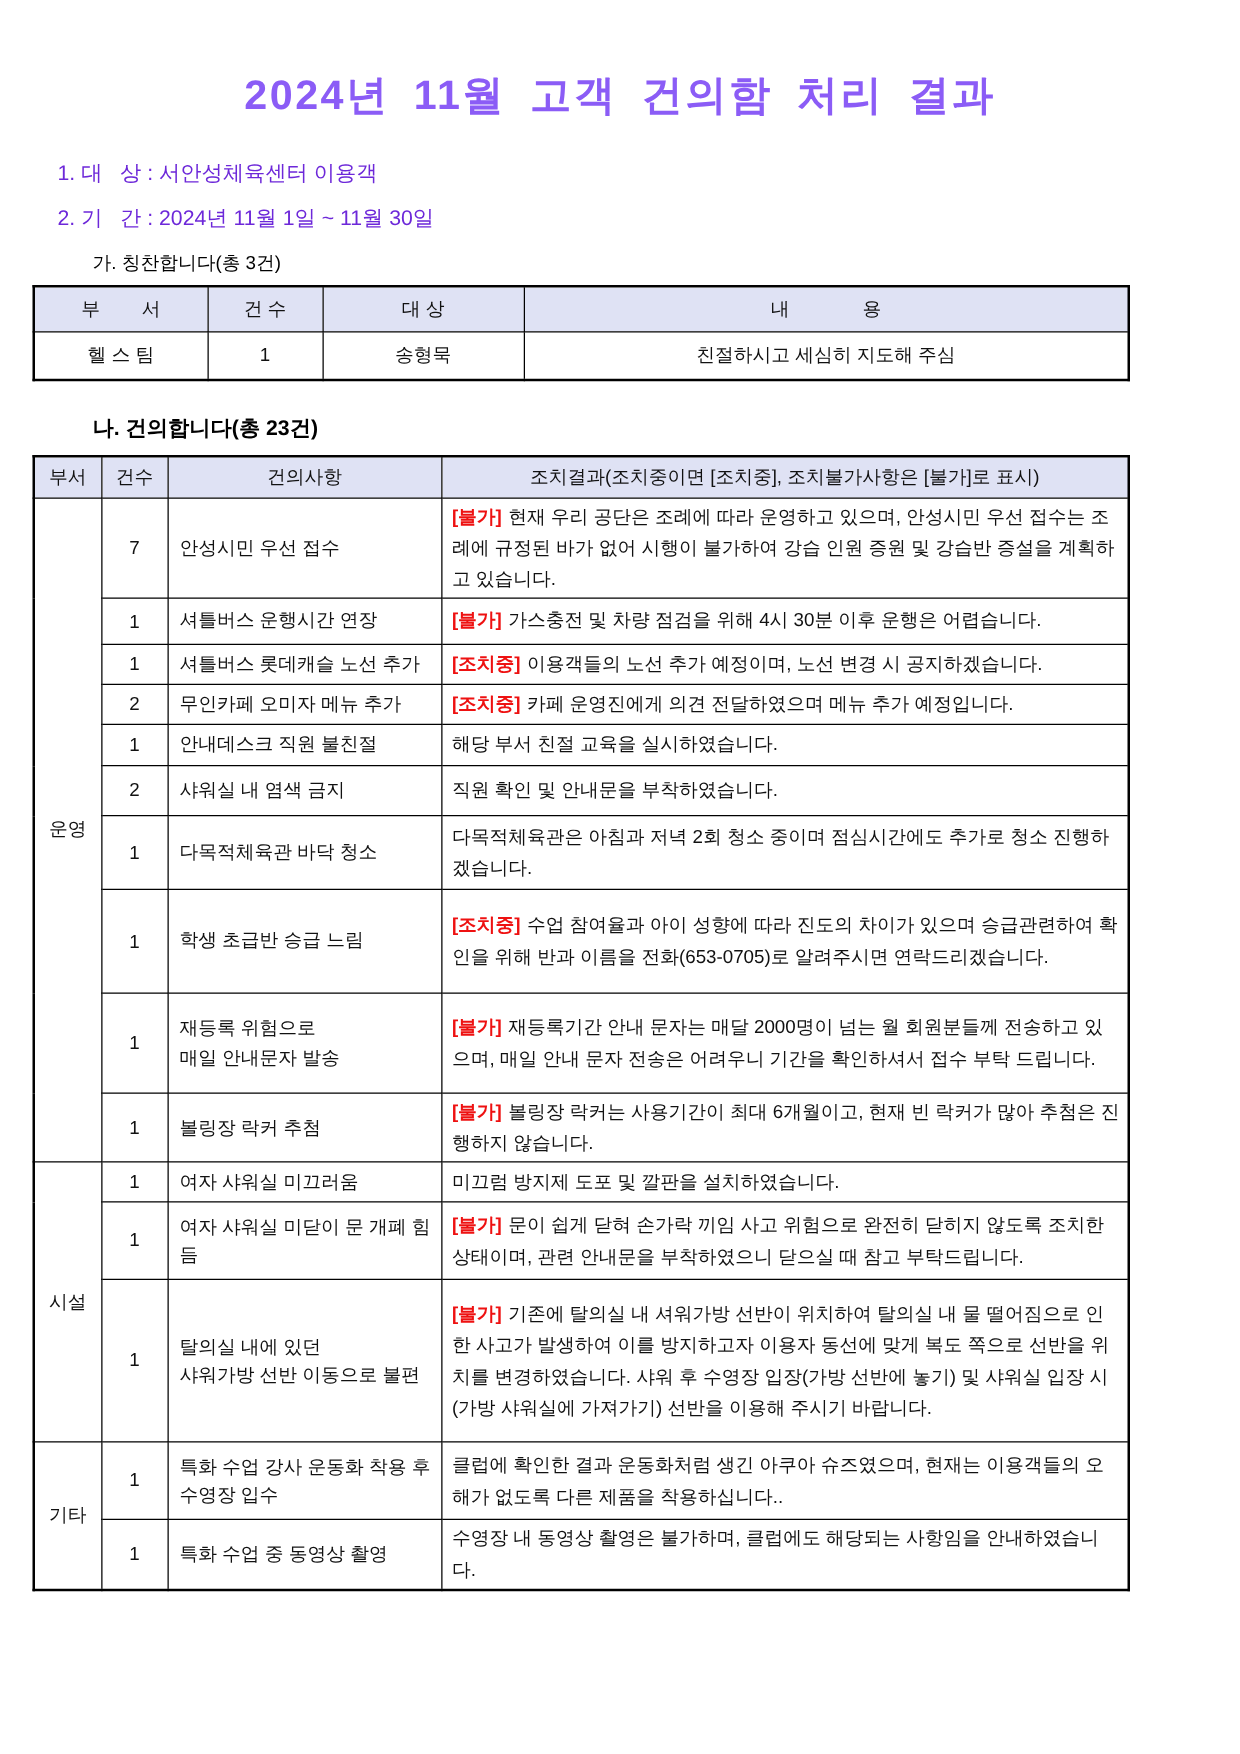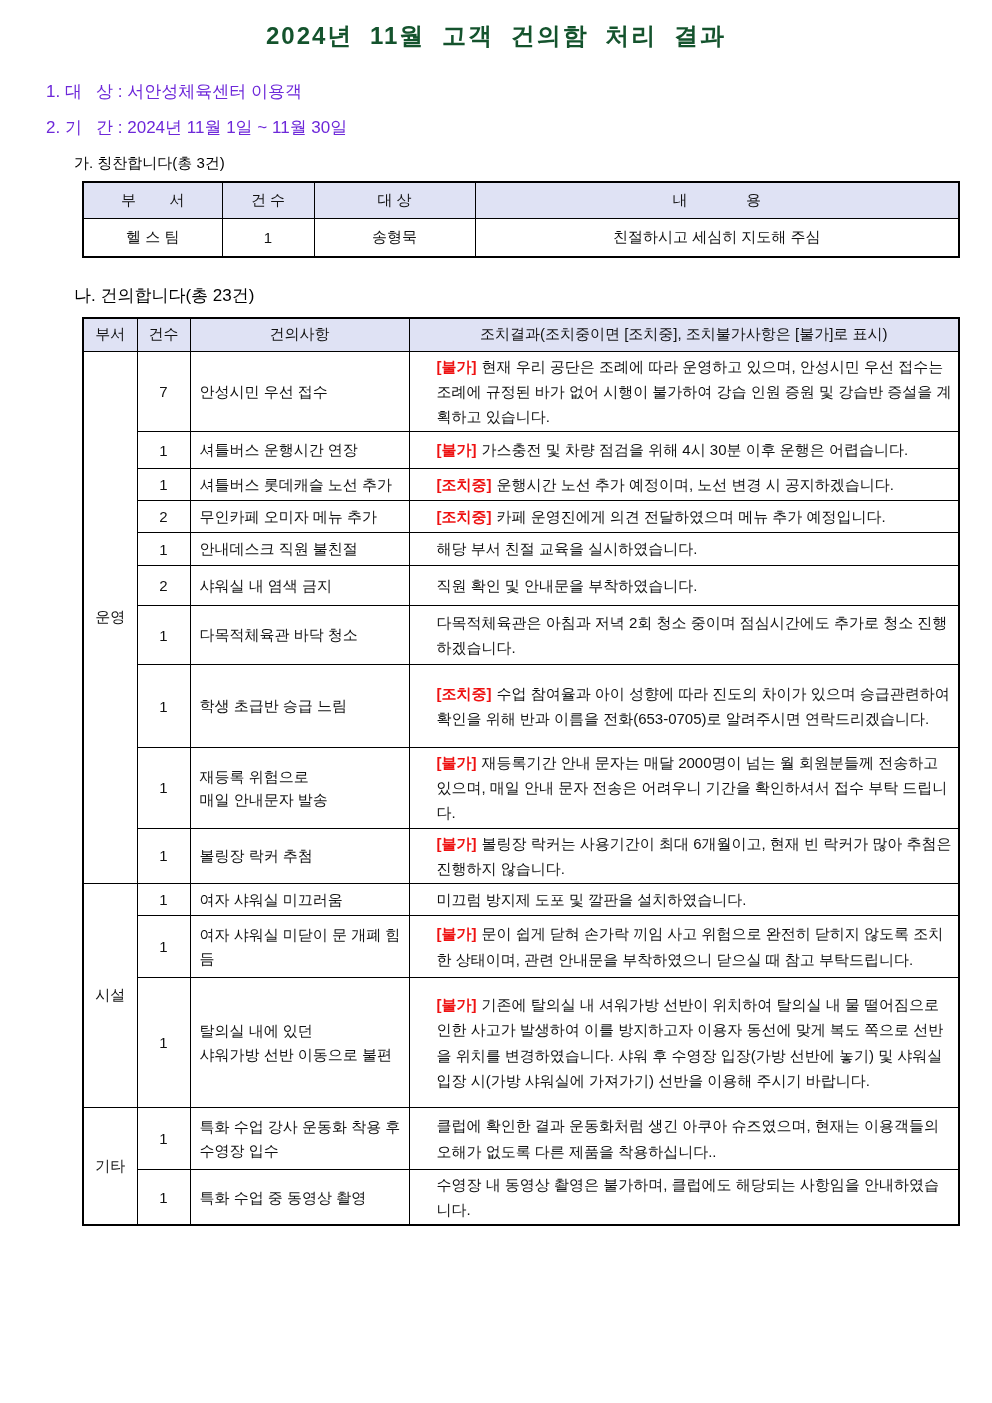--- a/index.html
+++ b/index.html
@@ -10,27 +10,27 @@
     color: #111111;
   }
   .doc {
     position: relative;
     width: 992px;
     height: 1403px;
     background: #ffffff;
     overflow: hidden;
   }
   .title {
-    margin: 20px 0 0 0;
+    margin: 54px 0 0 0;
     text-align: center;
-    font-size: 24px;
+    font-size: 33px;
     font-weight: bold;
     letter-spacing: 2px;
     word-spacing: 8px;
-    color: #14532d;
+    color: #8b5cf6;
   }
   .intro {
     margin: 30px 0 0 46px;
   }
   .intro-item {
     white-space: pre;
     font-size: 17px;
     line-height: 20px;
     margin-bottom: 16px;
     color: #6d28d9;
@@ -39,25 +39,26 @@
     white-space: pre;
     font-size: 15px;
     margin: 4px 0 8px 74px;
     color: #000000;
   }
   .sub-heading-2 {
     white-space: pre;
     font-size: 17px;
     margin: 26px 0 10px 74px;
     color: #000000;
+    font-weight: bold;
   }
   table {
     border-collapse: collapse;
     table-layout: fixed;
-    margin-left: 82px;
+    margin-left: 26px;
     width: 876px;
     border: 2px solid #000000;
   }
   th, td {
     border: 1px solid #000000;
     font-size: 15px;
     font-weight: normal;
     vertical-align: middle;
     padding: 2px 6px;
     overflow: hidden;
@@ -70,21 +71,21 @@
   .praise-table td { text-align: center; }
   .sg-table td.count-cell, .sg-table td.group-cell { text-align: center; }
   .sg-table td.subject-cell {
     text-align: left;
     padding-left: 9px;
     white-space: pre-line;
     line-height: 1.55;
   }
   .sg-table td.result-cell {
     text-align: left;
-    padding-left: 27px;
+    padding-left: 8px;
     padding-right: 6px;
     line-height: 1.68;
   }
   .tag {
     color: #ee1111;
     font-weight: bold;
     margin-right: 5px;
   }
   .tag:empty { display: none; margin: 0; }
 </style>
@@ -152,21 +153,21 @@
         <td class="result-cell"><span class="tag">[불가]</span><span>현재 우리 공단은 조례에 따라 운영하고 있으며, 안성시민 우선 접수는 조례에 규정된 바가 없어 시행이 불가하여 강습 인원 증원 및 강습반 증설을 계획하고 있습니다.</span></td>
       </tr>
       <tr style="height:37px">
         <td class="count-cell">1</td>
         <td class="subject-cell">셔틀버스 운행시간 연장</td>
         <td class="result-cell"><span class="tag">[불가]</span><span>가스충전 및 차량 점검을 위해 4시 30분 이후 운행은 어렵습니다.</span></td>
       </tr>
       <tr style="height:32px">
         <td class="count-cell">1</td>
         <td class="subject-cell">셔틀버스 롯데캐슬 노선 추가</td>
-        <td class="result-cell"><span class="tag">[조치중]</span><span>운행시간 노선 추가 예정이며, 노선 변경 시 공지하겠습니다.</span></td>
+        <td class="result-cell"><span class="tag">[조치중]</span><span>이용객들의 노선 추가 예정이며, 노선 변경 시 공지하겠습니다.</span></td>
       </tr>
       <tr style="height:32px">
         <td class="count-cell">2</td>
         <td class="subject-cell">무인카페 오미자 메뉴 추가</td>
         <td class="result-cell"><span class="tag">[조치중]</span><span>카페 운영진에게 의견 전달하였으며 메뉴 추가 예정입니다.</span></td>
       </tr>
       <tr style="height:33px">
         <td class="count-cell">1</td>
         <td class="subject-cell">안내데스크 직원 불친절</td>
         <td class="result-cell"><span>해당 부서 친절 교육을 실시하였습니다.</span></td>

